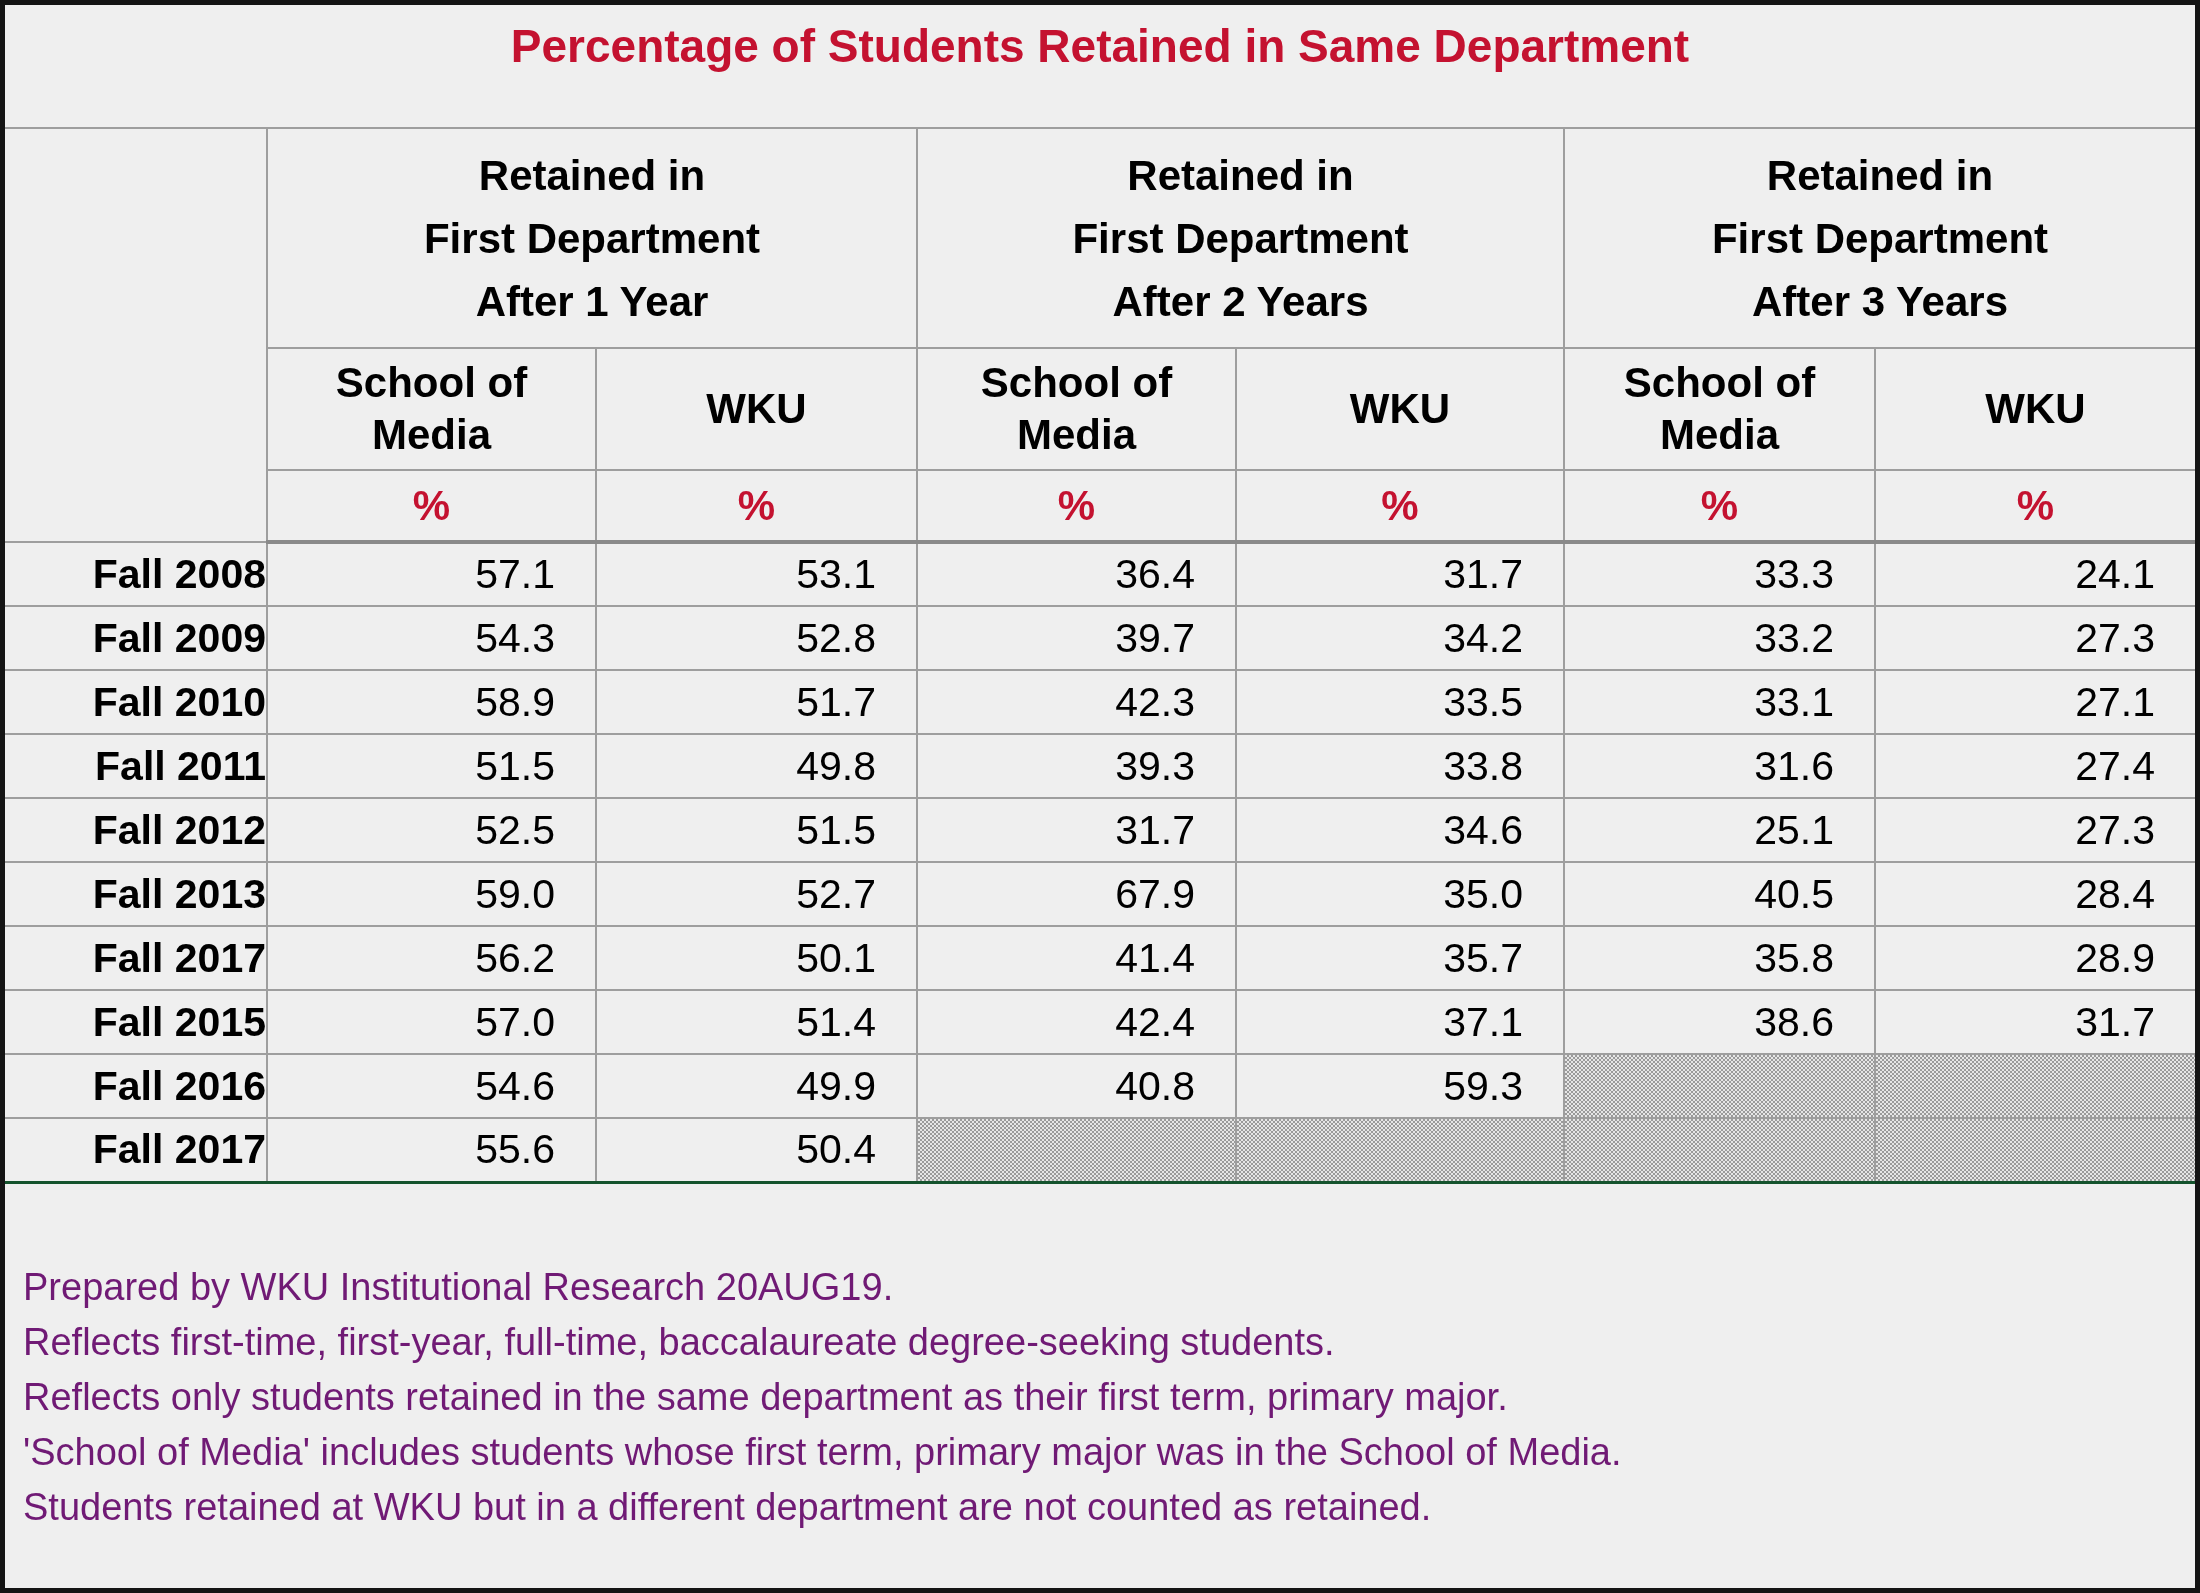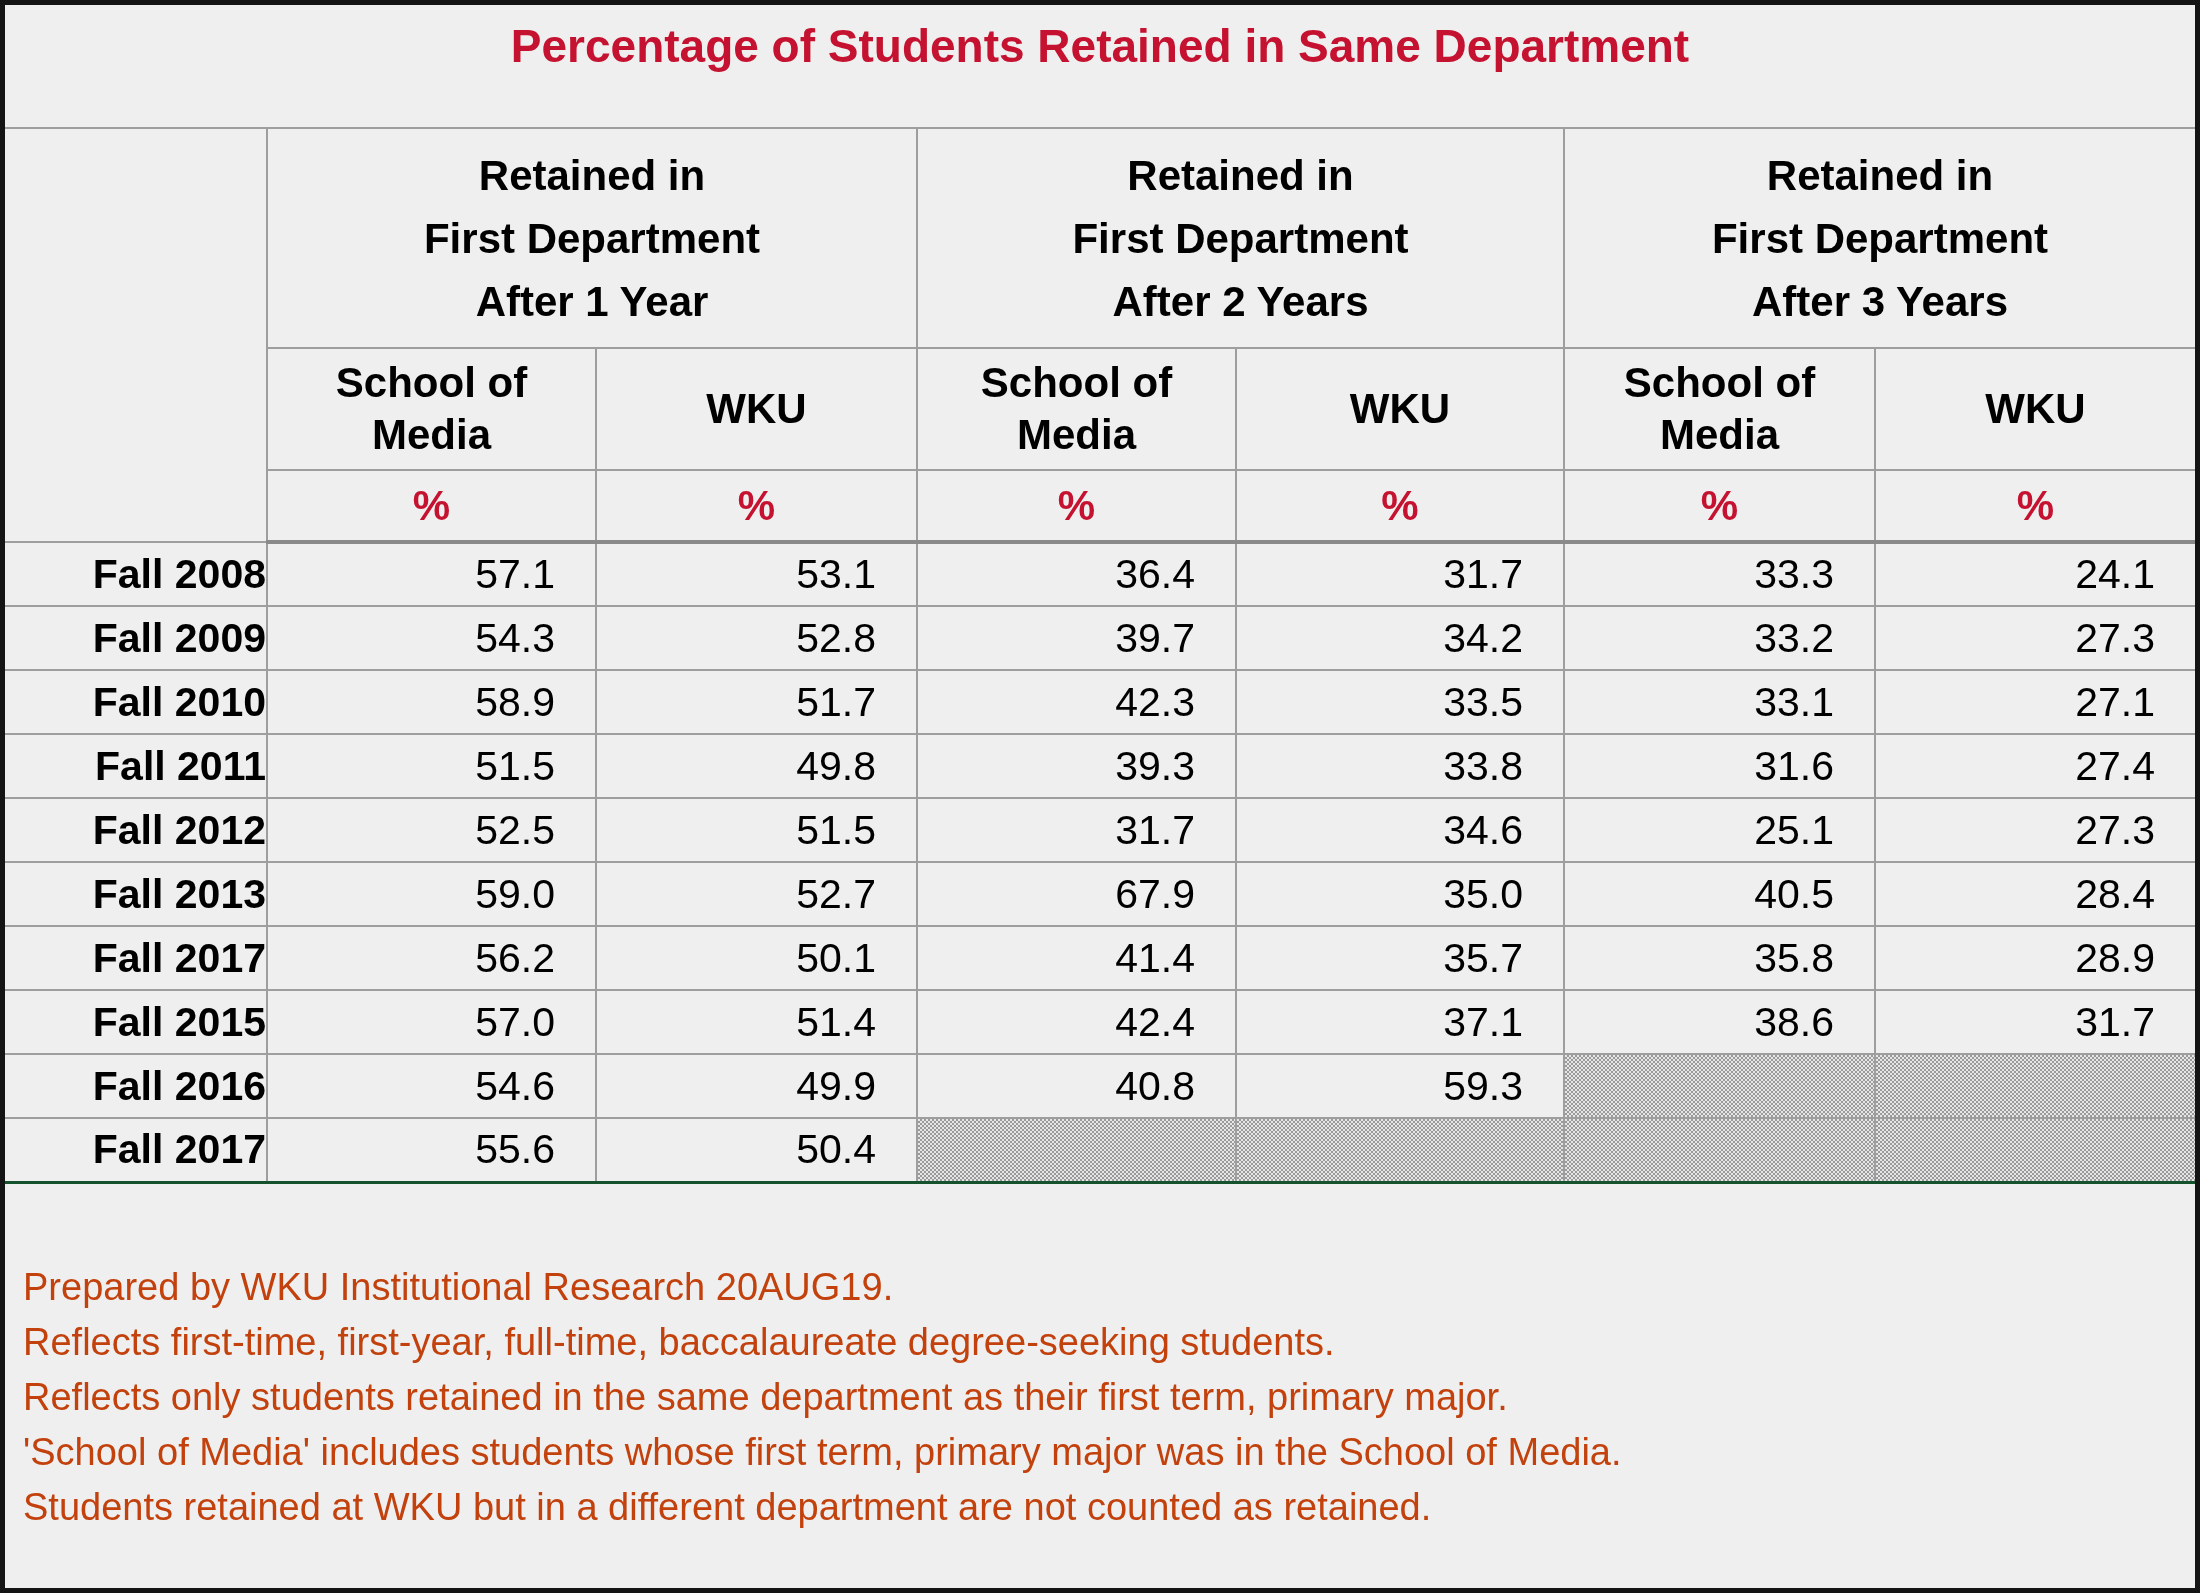--- a/index.html
+++ b/index.html
@@ -93,21 +93,21 @@
     background-size:4px 4px;
     background-position:0 0,2px 2px;
   }
   tbody tr:last-child th, tbody tr:last-child td{border-bottom:3px solid #14532d;}
   .notes{
     padding:76px 20px 0 18px;
   }
   .note-line{
     font-size:38px;
     line-height:55px;
-    color:#c2410c;
+    color:#701a75;
     text-align:left;
   }
 </style>
 </head>
 <body>
 
 <div class="sheet">
 
   <div class="title">Percentage of Students Retained in Same Department</div>
 

